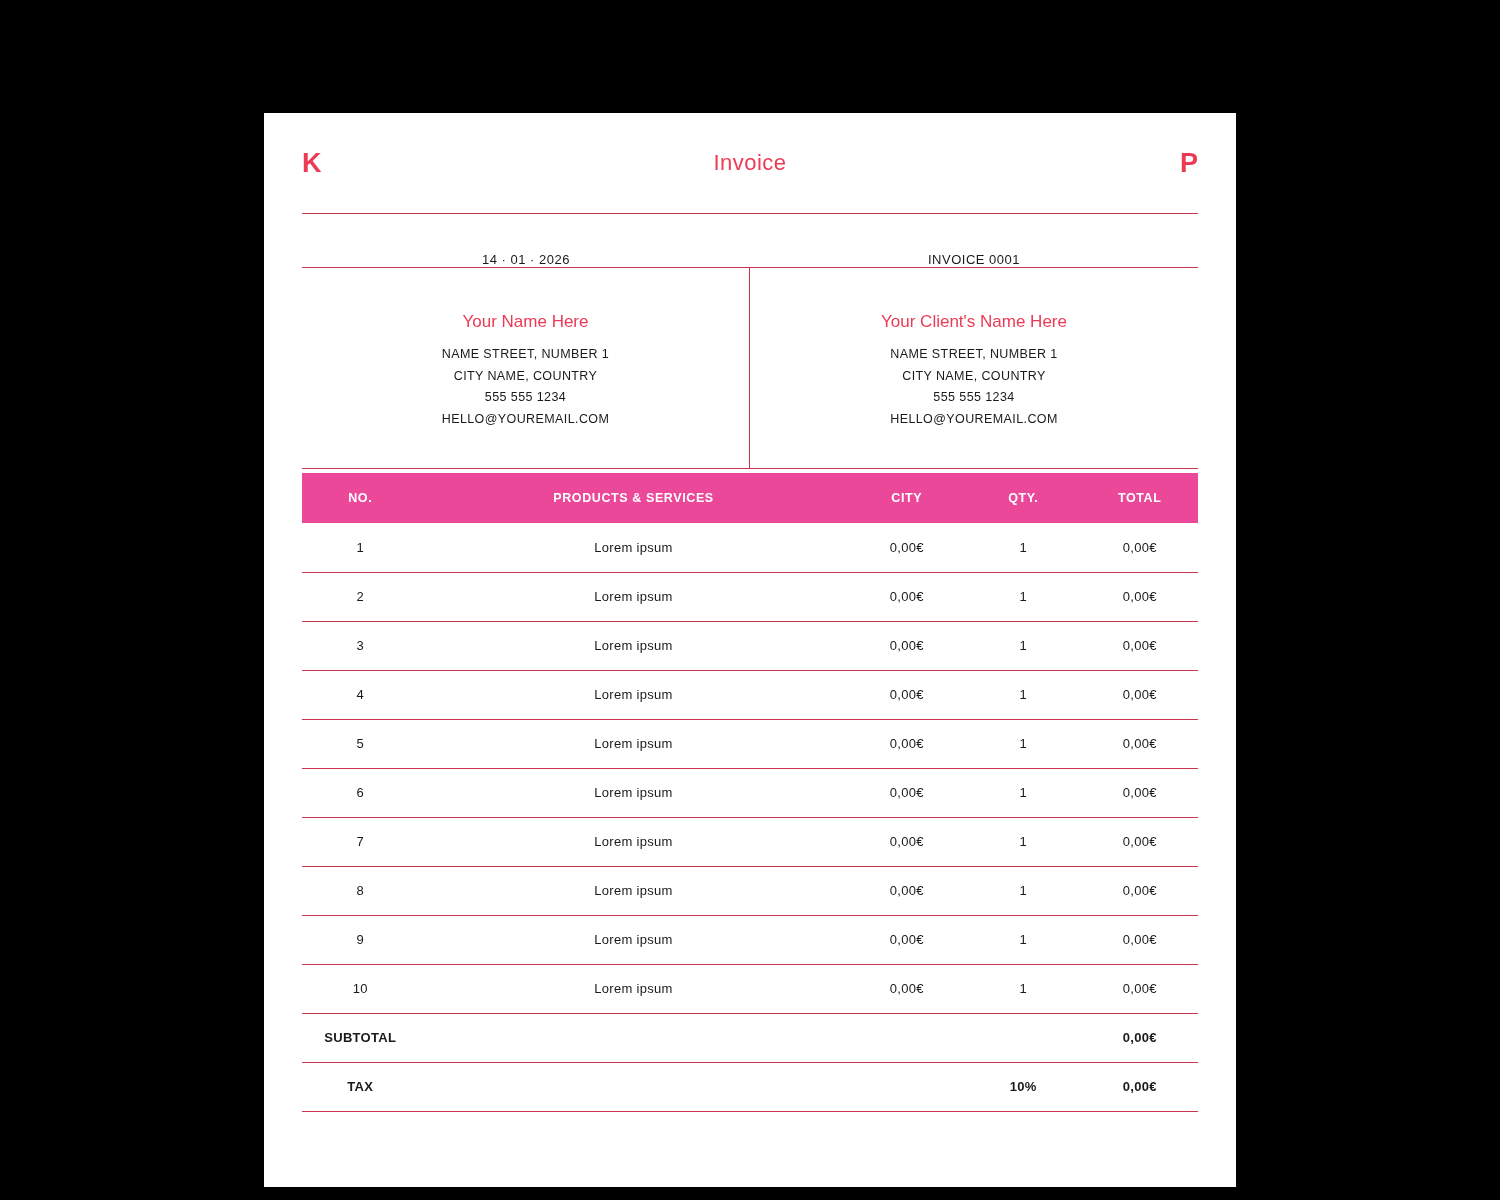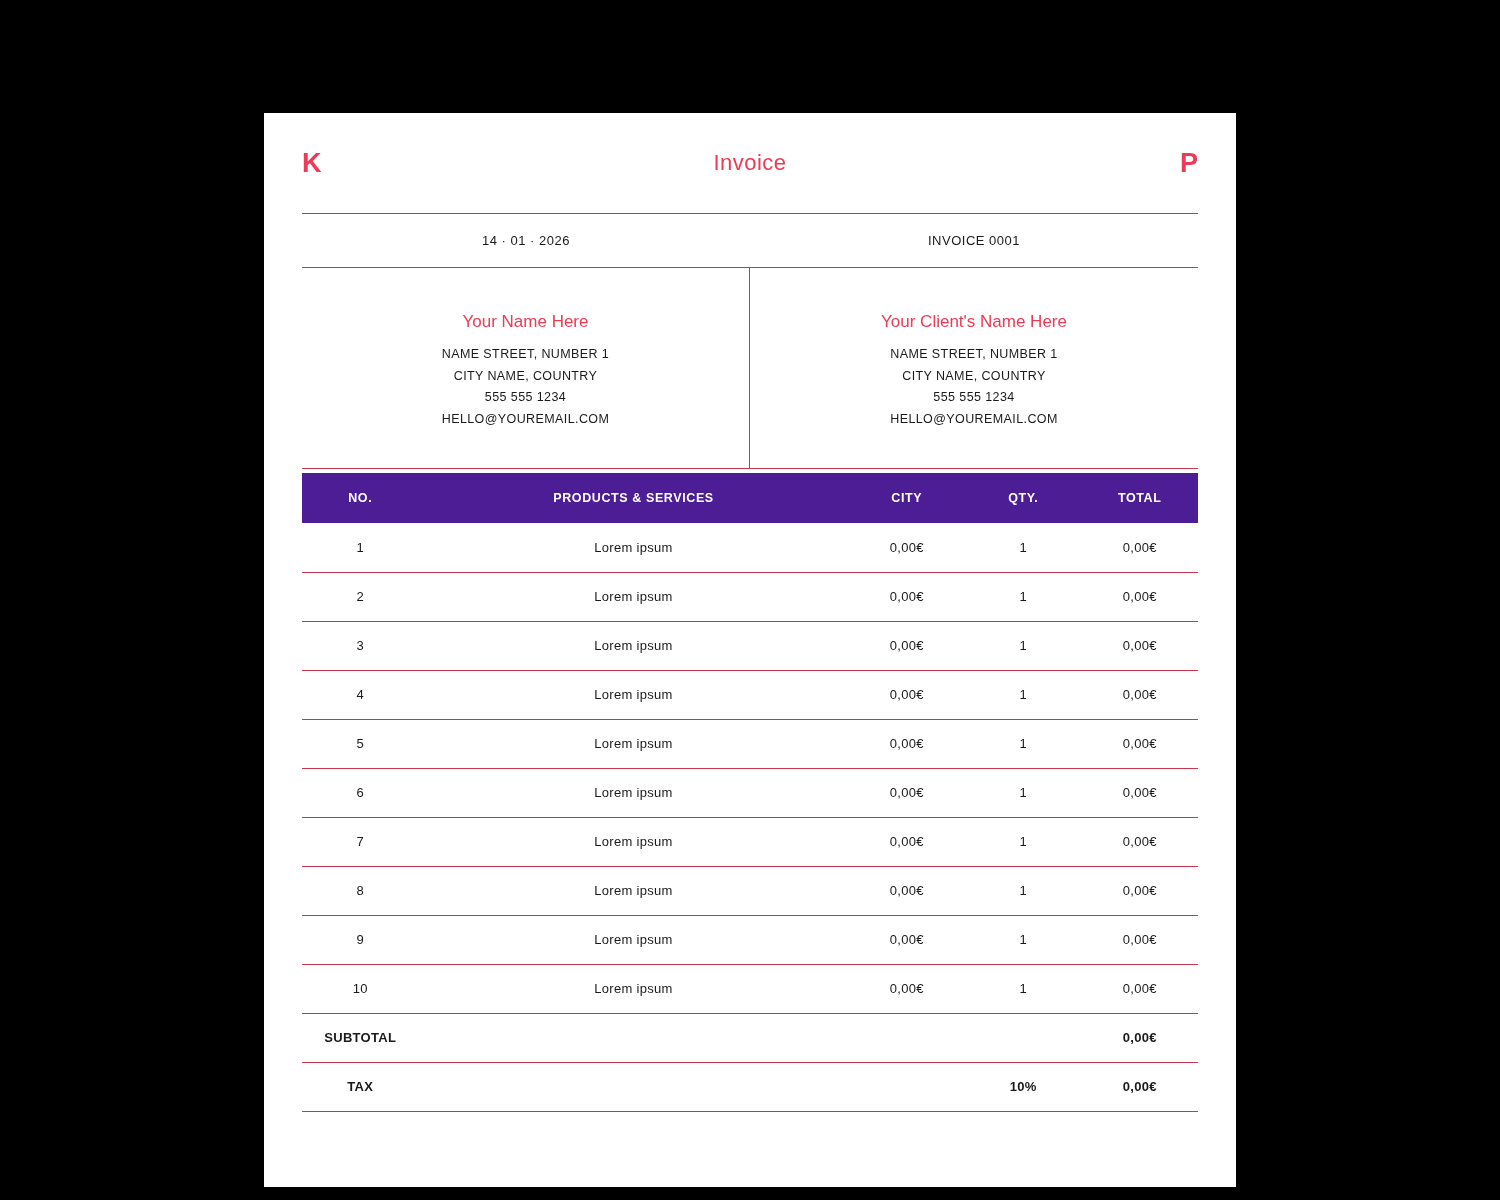--- a/index.html
+++ b/index.html
@@ -41,21 +41,21 @@
   }
   .rule {
     border: none;
     border-top: 1.5px solid #C9354F;
     height: 0;
   }
   
   .meta {
     display: flex;
     height: 53px;
-    align-items: center;
+    align-items: flex-end;
   }
   .meta > div {
     width: 50%;
     text-align: center;
     font-size: 13px;
     color: #1a1a1a;
     letter-spacing: 0.5px;
   }
   
   .parties {
@@ -80,21 +80,21 @@
     line-height: 21.5px;
     letter-spacing: 0.4px;
   }
   
   table {
     width: 100%;
     border-collapse: collapse;
     margin-top: 4px;
   }
   thead th {
-    background: #4c1d95;
+    background: #ec4899;
     color: #ffffff;
     font-size: 12.5px;
     font-weight: 700;
     letter-spacing: 0.6px;
     height: 50px;
     text-align: center;
   }
   tbody td, .summary td {
     height: 49px;
     font-size: 13px;

